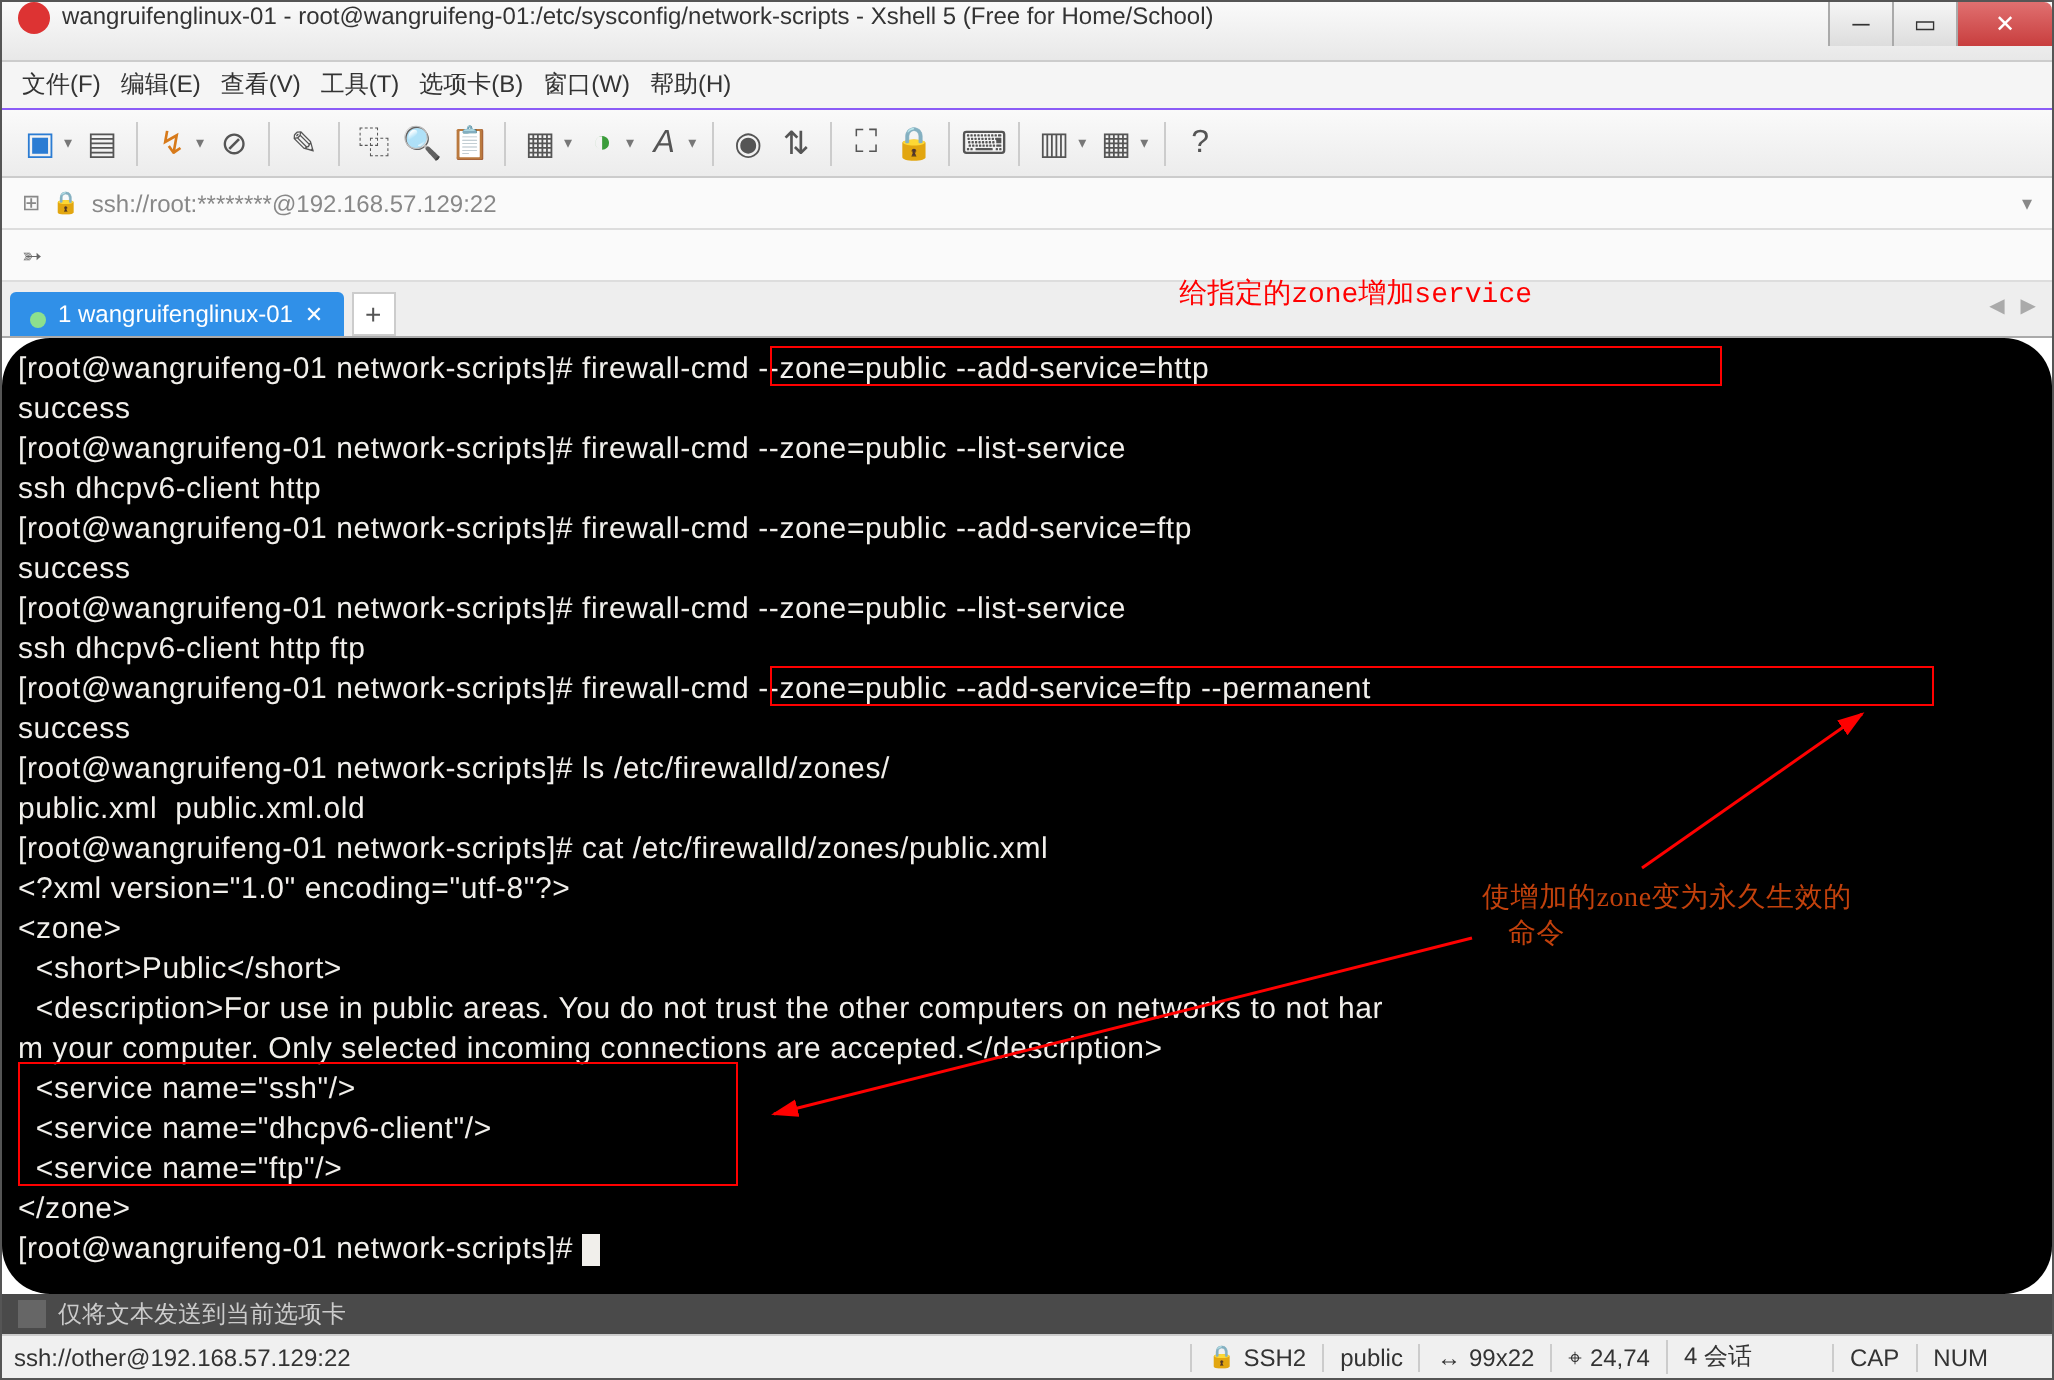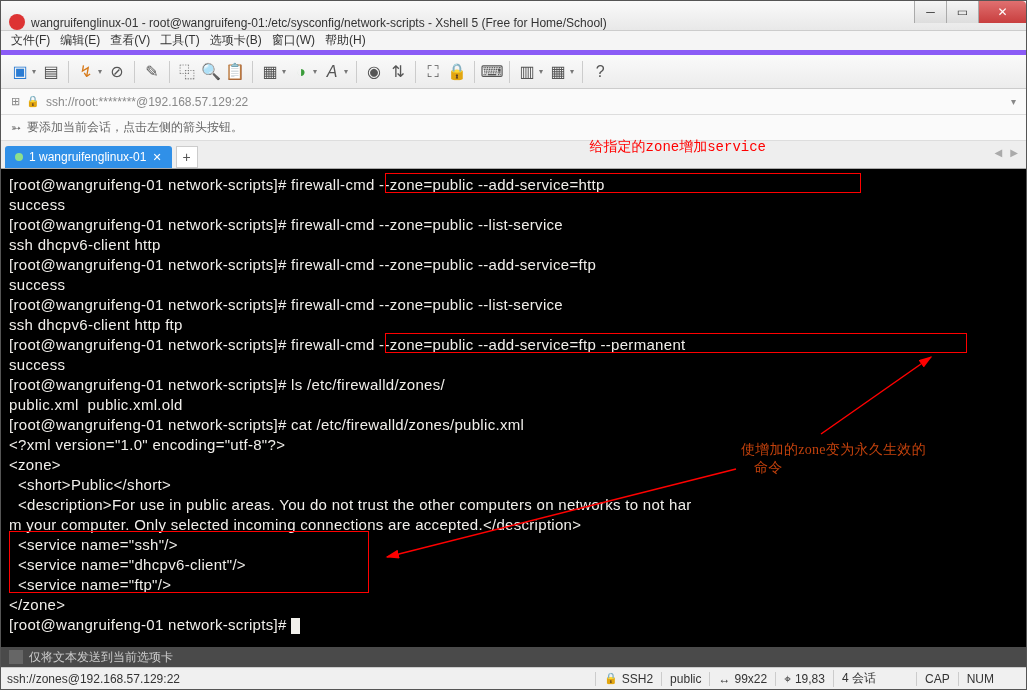--- a/index.html
+++ b/index.html
@@ -1,42 +1,42 @@
 <!DOCTYPE html>
 <html><head>
 <meta charset="utf-8">
 <style>
 * { margin: 0; padding: 0; box-sizing: border-box; font-family: "Microsoft YaHei", Arial, sans-serif; }
 body { background: #f0f0f0; }
 .window { width: 1027px; height: 690px; background: #fff; border: 1px solid #555; display: flex; flex-direction: column; position: relative; }
-.titlebar { height: 30px; background: linear-gradient(to bottom, #fafafa, #e8e8e8); display: flex; align-items: flex-end; padding: 0 8px; border-bottom: 1px solid #ccc; }
+.titlebar { height: 30px; background: linear-gradient(to bottom, #fafafa, #e8e8e8); display: flex; align-items: flex-start; padding: 0 8px; border-bottom: 1px solid #ccc; }
 .titlebar-icon { width: 16px; height: 16px; background: #d33; border-radius: 50%; margin-right: 6px; }
 .titlebar-text { flex: 1; font-size: 12px; color: #333; }
 .win-controls { display: flex; position: absolute; right: 0; top: 0; }
 .win-btn { width: 32px; height: 22px; display: flex; align-items: center; justify-content: center; font-size: 12px; color: #333; border-left: 1px solid #aaa; background: linear-gradient(to bottom, #f5f5f5, #ddd); cursor: pointer; }
 .win-close { background: linear-gradient(to bottom, #e07070, #c83e3e); color: #fff; width: 48px; border-radius: 0 4px 0 0;}
-.menubar { height: 24px; background: #f5f5f5; display: flex; align-items: center; padding: 0 10px; gap: 10px; border-bottom: 5px solid #8b5cf6; font-size: 12px; color: #333; }
+.menubar { height: 24px; background: #f5f5f5; display: flex; align-items: center; padding: 0 10px; gap: 10px; border-bottom: 1px solid #8b5cf6; font-size: 12px; color: #333; }
 .menubar span { cursor: pointer; }
 .toolbar { height: 34px; background: linear-gradient(to bottom, #fafafa, #ececec); display: flex; align-items: center; padding: 0 10px; gap: 6px; border-bottom: 1px solid #ccc; }
 .tb-icon { width: 18px; height: 18px; display: flex; align-items: center; justify-content: center; color: #555; cursor: pointer; }
 .tb-icon.blue { color: #2b7cd3; }
 .tb-icon.green { color: #3a9c3a; }
 .tb-icon.orange { color: #d77a1a; }
 .tb-sep { width: 1px; height: 22px; background: #ccc; margin: 0 2px; }
 .tb-drop { font-size: 8px; color: #777; margin-left: -3px; }
 .addrbar { height: 26px; background: #fafafa; display: flex; align-items: center; padding: 0 10px; border-bottom: 1px solid #ddd; font-size: 12px; color: #888; gap: 6px;}
 .hintbar { height: 26px; background: #fafafa; display: flex; align-items: center; padding: 0 10px; border-bottom: 1px solid #ddd; font-size: 12px; color: #666; gap: 6px;}
 .tabs-row { height: 28px; background: #eee; display: flex; align-items: flex-end; padding: 0 4px; border-bottom:1px solid #aaa; position: relative;}
-.tab { background: #3090e8; color: #fff; font-size: 12px; padding: 4px 10px; border-radius: 3px 3px 0 0; display: flex; align-items: center; gap: 6px; cursor: pointer;}
+.tab { background: #3090e8; color: #fff; font-size: 12px; padding: 4px 10px; border-radius: 3px 3px 0 0; display: flex; align-items: flex-end; gap: 6px; cursor: pointer;}
 .tab .dot { width: 8px; height: 8px; background: #8de08d; border-radius: 50%; }
 .tab .close { font-size: 11px; }
 .tab-add { width: 22px; height: 22px; margin-left: 4px; background: #fff; border: 1px solid #ccc; display: flex; align-items: center; justify-content: center; font-size: 14px; color: #555; cursor: pointer;}
 .annot-top { position: absolute; right: 260px; top: -3px; color: #f00; font-size: 14px; font-family: Liberation Mono, monospace;}
 .tabs-arrows { position: absolute; right: 8px; top: 6px; font-size: 10px; color: #aaa; display: flex; gap: 8px;}
-.terminal { flex: 1; background: #000; color: #f1efeb; font-family: "Consolas", "Courier New", monospace; font-size: 15px; line-height: 20px; padding: 6px 8px; position: relative; white-space: pre; overflow: hidden; letter-spacing: 0.3px;}
+.terminal { flex: 1; background: #000; color: #f1efeb; font-family: "Consolas", "Courier New", monospace; font-size: 15px; line-height: 20px; padding: 6px 8px; position: relative; white-space: pre; overflow: hidden; letter-spacing: 0.3px; border-radius: 24px;}
 .terminal .cursor { display:inline-block; width:9px; height:16px; background:#f1efeb; vertical-align:middle;}
 .redbox { position: absolute; border: 1px solid #f00; pointer-events: none; }
 .redtext { position: absolute; color: #c2410c; font-size: 14px; font-family: SimSun, serif; line-height: 18px;}
 .arrow-svg { position: absolute; pointer-events: none; }
 .send-hint { height: 20px; background: #4a4a4a; color: #ccc; font-size: 12px; display: flex; align-items: center; padding: 0 8px; gap:6px;}
 .send-hint .ic { width:14px; height:14px; background:#666; }
 .statusbar { height: 22px; background: #f0f0f0; border-top: 1px solid #ccc; display: flex; align-items: center; font-size: 12px; color: #333; padding: 0 6px; }
 .statusbar .sb-left { flex: 1; }
 .statusbar .sb-cell { padding: 0 8px; border-left: 1px solid #ccc; display:flex; align-items:center; gap:4px;}
 .lock { color:#888; font-size:11px;}
@@ -108,21 +108,20 @@
 
   <div class="addrbar">
     <span class="lock">⊞</span>
     <span class="lock">🔒</span>
     <span>ssh://root:********@192.168.57.129:22</span>
     <span style="margin-left:auto;font-size:10px;color:#888">▾</span>
   </div>
 
   <div class="hintbar">
     <span>➳</span>
-    <span>要添加当前会话，点击左侧的箭头按钮。</span>
   </div>
 
   <div class="tabs-row">
     <div class="tab">
       <span class="dot"></span>
       <span>1 wangruifenglinux-01</span>
       <span class="close">✕</span>
     </div>
     <div class="tab-add">+</div>
     <div class="annot-top">给指定的zone增加service</div>
@@ -153,33 +152,33 @@
       <line x1="735" y1="300" x2="386" y2="388" stroke="#f00" stroke-width="1.5" marker-end="url(#ah)"></line>
     </svg>
   </div>
 
   <div class="send-hint">
     <div class="ic"></div>
     <span>仅将文本发送到当前选项卡</span>
   </div>
 
   <div class="statusbar">
-    <div class="sb-left">ssh://zones@192.168.57.129:22</div>
+    <div class="sb-left">ssh://other@192.168.57.129:22</div>
     <div class="sb-cell">
         <span class="lock">🔒</span>
         <span>SSH2</span>
       </div>
     <div class="sb-cell">public</div>
     <div class="sb-cell">
         <span>↔</span>
         <span>99x22</span>
       </div>
     <div class="sb-cell">
         <span>⌖</span>
-        <span>19,83</span>
+        <span>24,74</span>
       </div>
     <div class="sb-cell">4 会话</div>
     <div class="sb-cell" style="width:32px"></div>
     <div class="sb-cell">CAP</div>
     <div class="sb-cell">NUM</div>
     <div class="sb-cell" style="border-right:1px solid #ccc;width:10px"></div>
   </div>
 
 </div>
 

